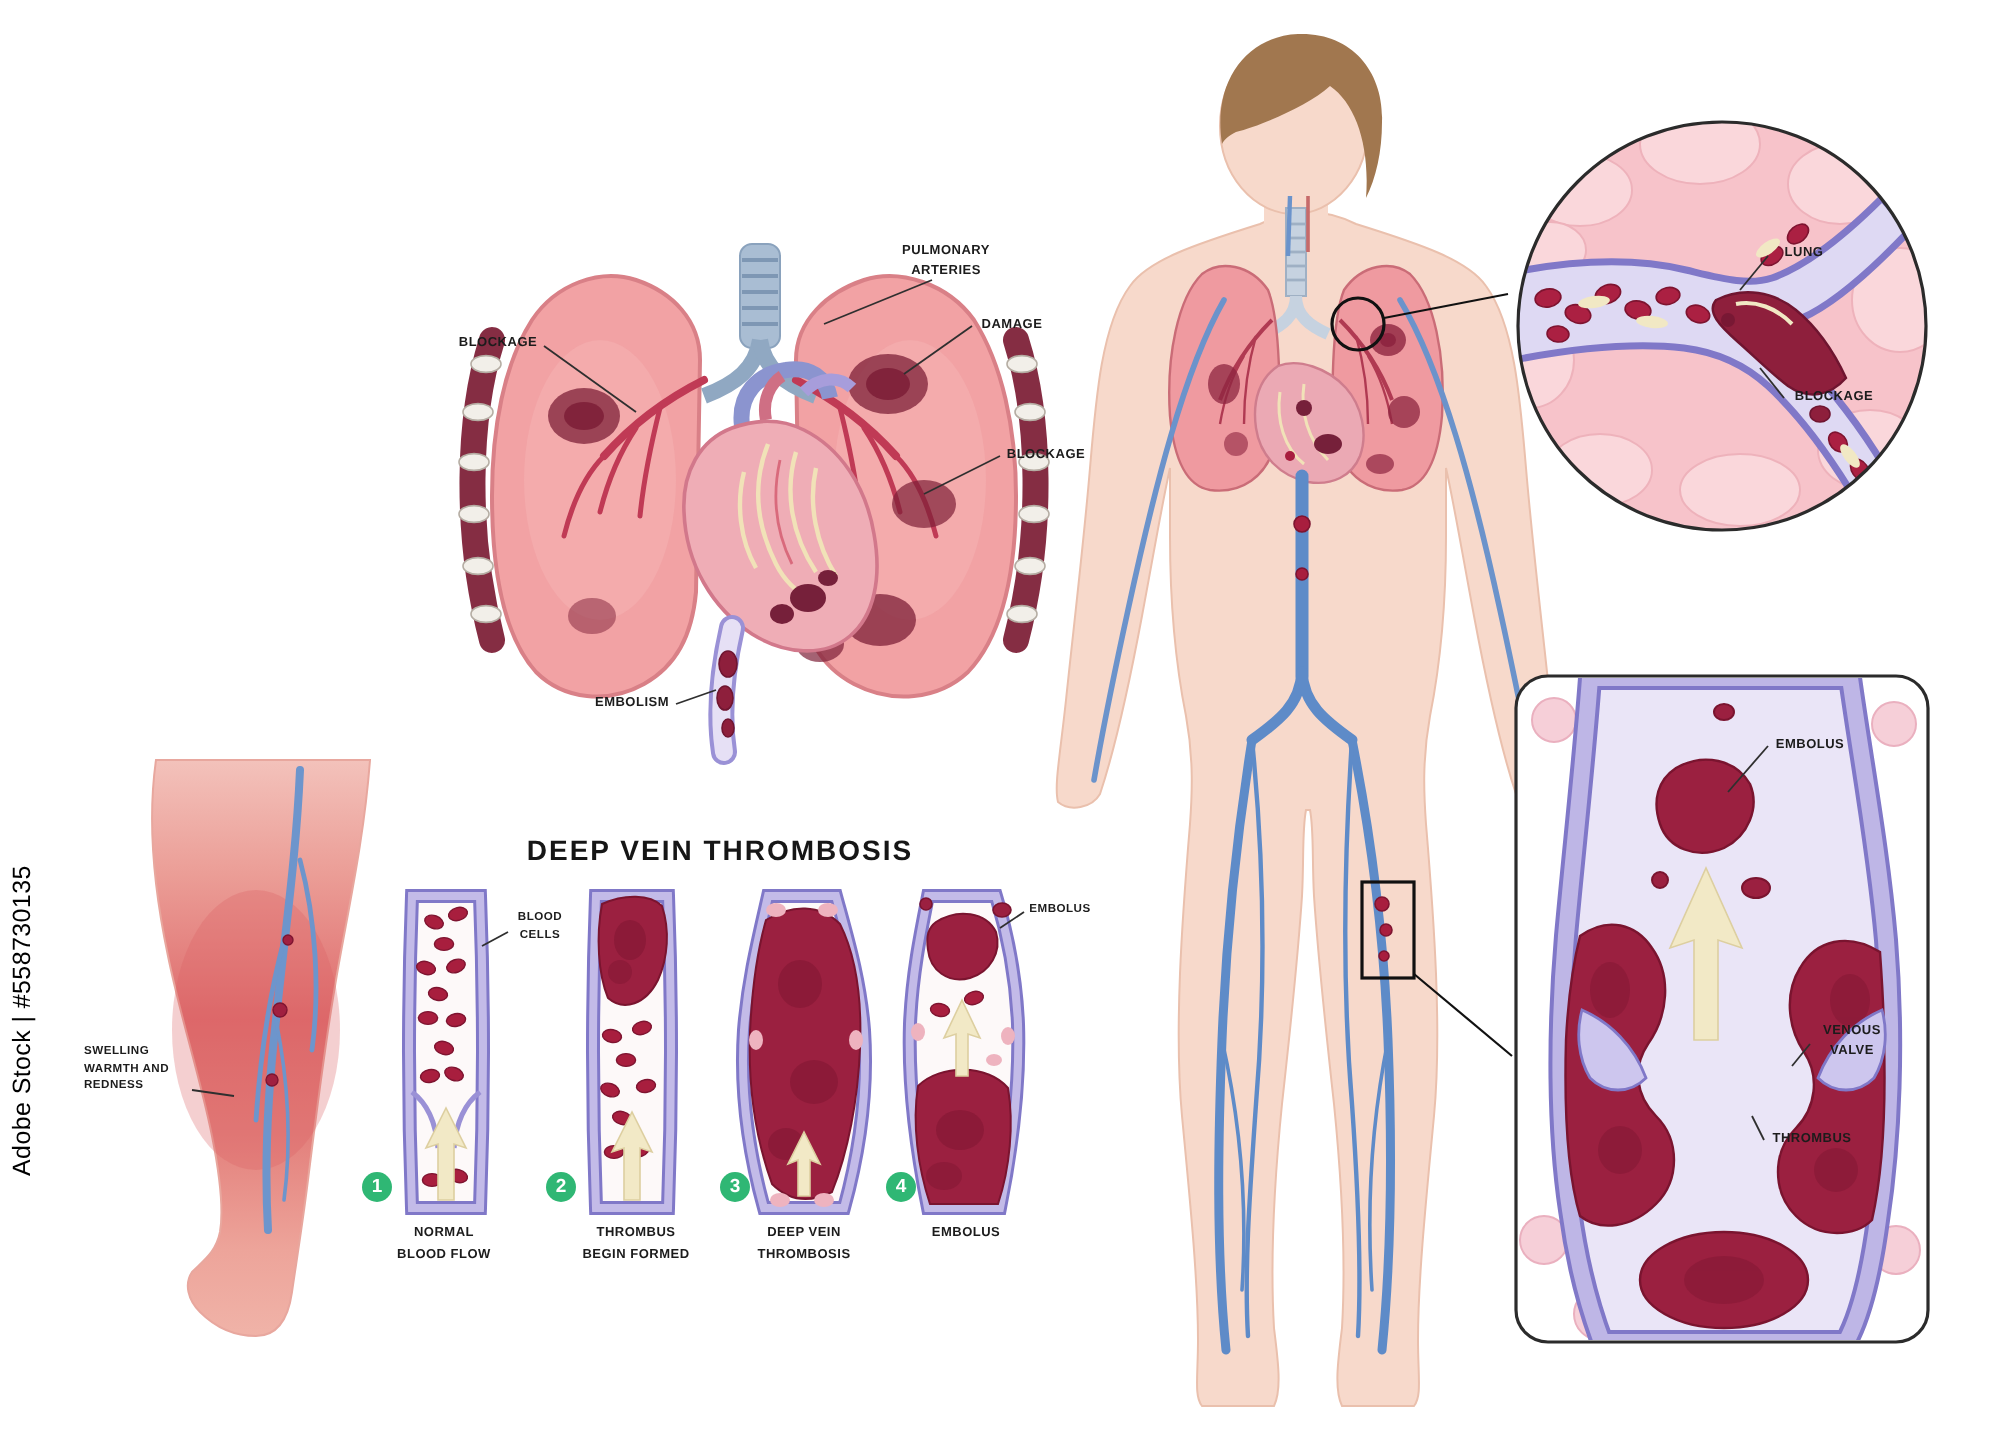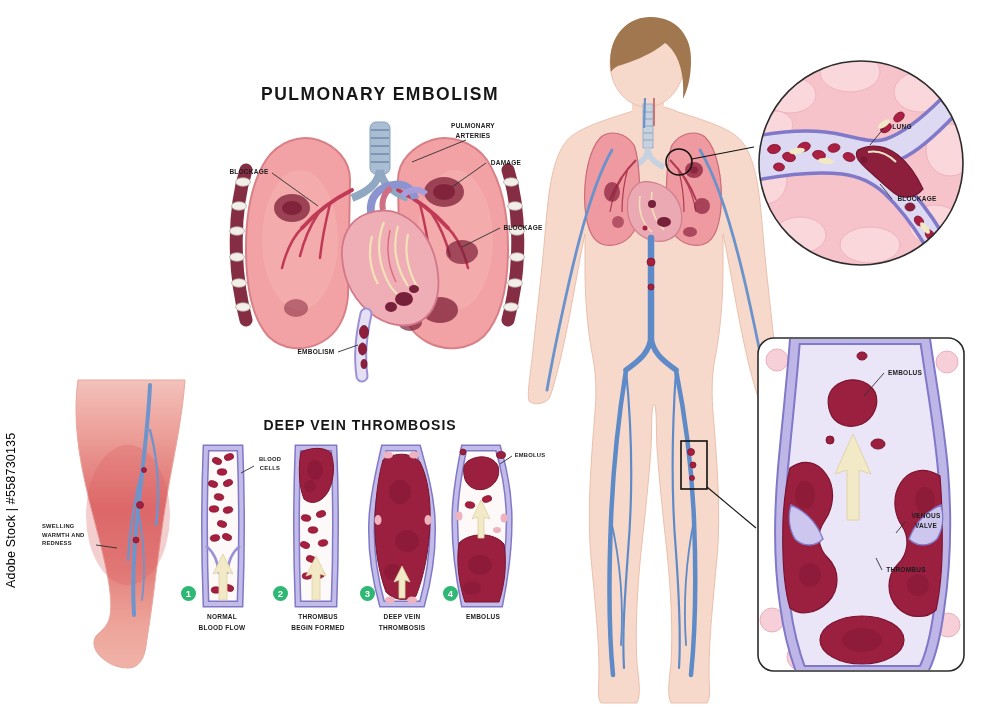--- a/index.html
+++ b/index.html
@@ -413,21 +413,20 @@
           <ellipse cx="459" cy="516" rx="3.5" ry="4.5"></ellipse>
       <ellipse cx="497" cy="530" rx="4" ry="3"></ellipse>
     </g>
     <path d="M 478,538 L 478,517 L 472,519 L 481,500 L 490,519 L 484,517 L 484,538 Z" fill="#f2e9c6" stroke="#ddcfa0" stroke-width="0.8"></path>
     <line x1="512" y1="456" x2="500" y2="464" stroke="#2f2f2f" stroke-width="0.9"></line>
   </g>
 </svg>
 
   <div class="watermark">Adobe Stock | #558730135</div>
 
-  <div id="pe-title" class="title">PULMONARY EMBOLISM</div>
   <div class="lbl" style="left:224px; top:167px; width:50px;">BLOCKAGE</div>
   <div class="lbl" style="left:438px; top:121px; width:70px;">PULMONARY
 ARTERIES</div>
   <div class="lbl" style="left:484px; top:158px; width:44px;">DAMAGE</div>
   <div class="lbl" style="left:498px; top:223px; width:50px;">BLOCKAGE</div>
   <div class="lbl" style="left:292px; top:347px; width:48px;">EMBOLISM</div>
 
   <div class="lbl" style="left:882px; top:122px; width:40px;">LUNG</div>
   <div class="lbl" style="left:890px; top:194px; width:54px;">BLOCKAGE</div>
 

